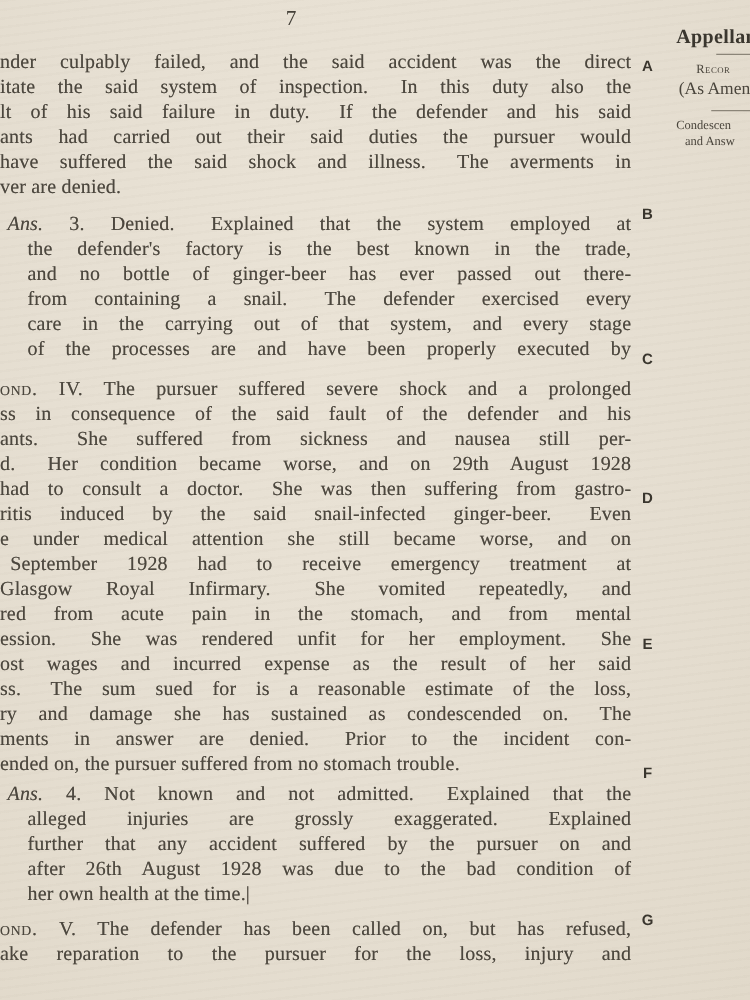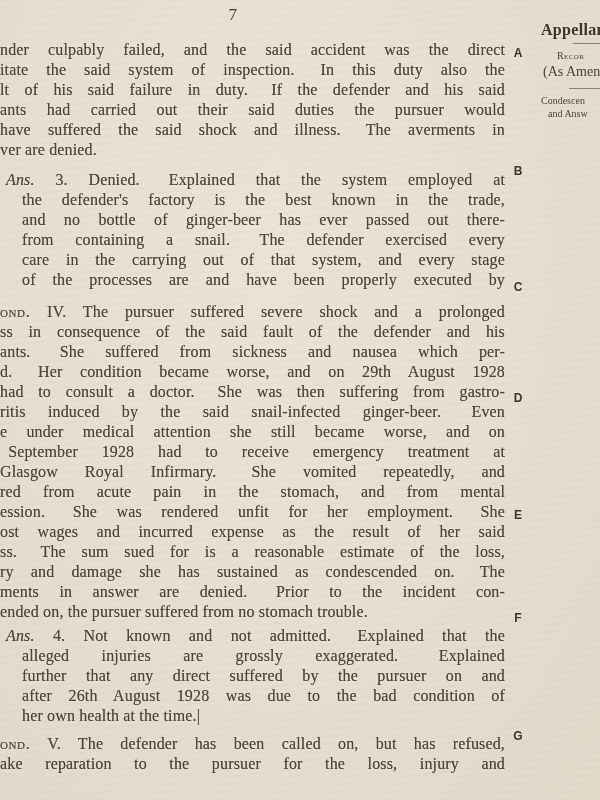--- a/index.html
+++ b/index.html
@@ -84,39 +84,39 @@
       <div class="line j"><span class="lead-italic">Ans.</span> 3. Denied.  Explained that the system employed at</div>
       <div class="line j">the defender's factory is the best known in the trade,</div>
       <div class="line j">and no bottle of ginger-beer has ever passed out there-</div>
       <div class="line j">from containing a snail.  The defender exercised every</div>
       <div class="line j">care in the carrying out of that system, and every stage</div>
       <div class="line j">of the processes are and have been properly executed by</div>
     </div>
     <div class="para p3">
       <div class="line j"><span class="lead-smallcaps">ond.</span> IV. The pursuer suffered severe shock and a prolonged</div>
       <div class="line j">ss in consequence of the said fault of the defender and his</div>
-      <div class="line j">ants.  She suffered from sickness and nausea which per-</div>
+      <div class="line j">ants.  She suffered from sickness and nausea still per-</div>
       <div class="line j">d.  Her condition became worse, and on 29th August 1928</div>
       <div class="line j">had to consult a doctor.  She was then suffering from gastro-</div>
       <div class="line j">ritis induced by the said snail-infected ginger-beer.  Even</div>
       <div class="line j">e under medical attention she still became worse, and on</div>
       <div class="line j"> September 1928 had to receive emergency treatment at</div>
       <div class="line j">Glasgow Royal Infirmary.  She vomited repeatedly, and</div>
       <div class="line j">red from acute pain in the stomach, and from mental</div>
       <div class="line j">ession.  She was rendered unfit for her employment.  She</div>
       <div class="line j">ost wages and incurred expense as the result of her said</div>
       <div class="line j">ss.  The sum sued for is a reasonable estimate of the loss,</div>
       <div class="line j">ry and damage she has sustained as condescended on.  The</div>
       <div class="line j">ments in answer are denied.  Prior to the incident con-</div>
       <div class="line">ended on, the pursuer suffered from no stomach trouble.</div>
     </div>
     <div class="para p4 hang">
       <div class="line j"><span class="lead-italic">Ans.</span> 4. Not known and not admitted.  Explained that the</div>
       <div class="line j">alleged injuries are grossly exaggerated.  Explained</div>
-      <div class="line j">further that any direct suffered by the pursuer on and</div>
+      <div class="line j">further that any accident suffered by the pursuer on and</div>
       <div class="line j">after 26th August 1928 was due to the bad condition of</div>
       <div class="line">her own health at the time.|</div>
     </div>
     <div class="para p5">
       <div class="line j"><span class="lead-smallcaps">ond.</span> V. The defender has been called on, but has refused,</div>
       <div class="line j">ake reparation to the pursuer for the loss, injury and</div>
     </div>
   </div>
 
 <div class="markers">

